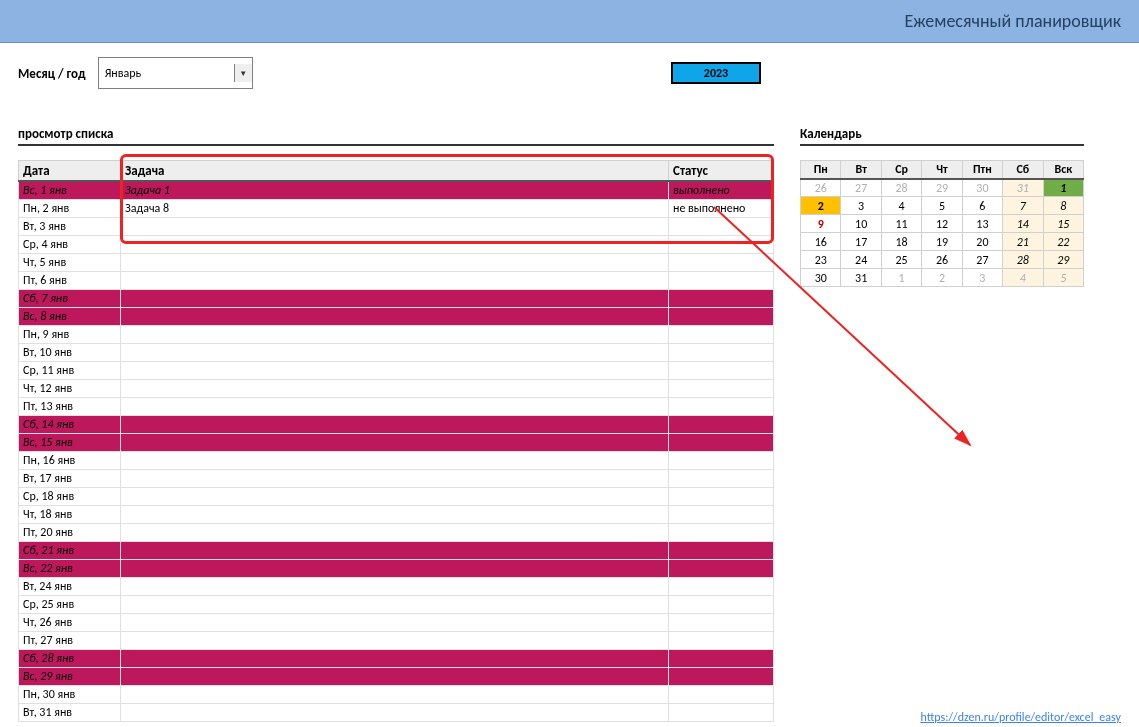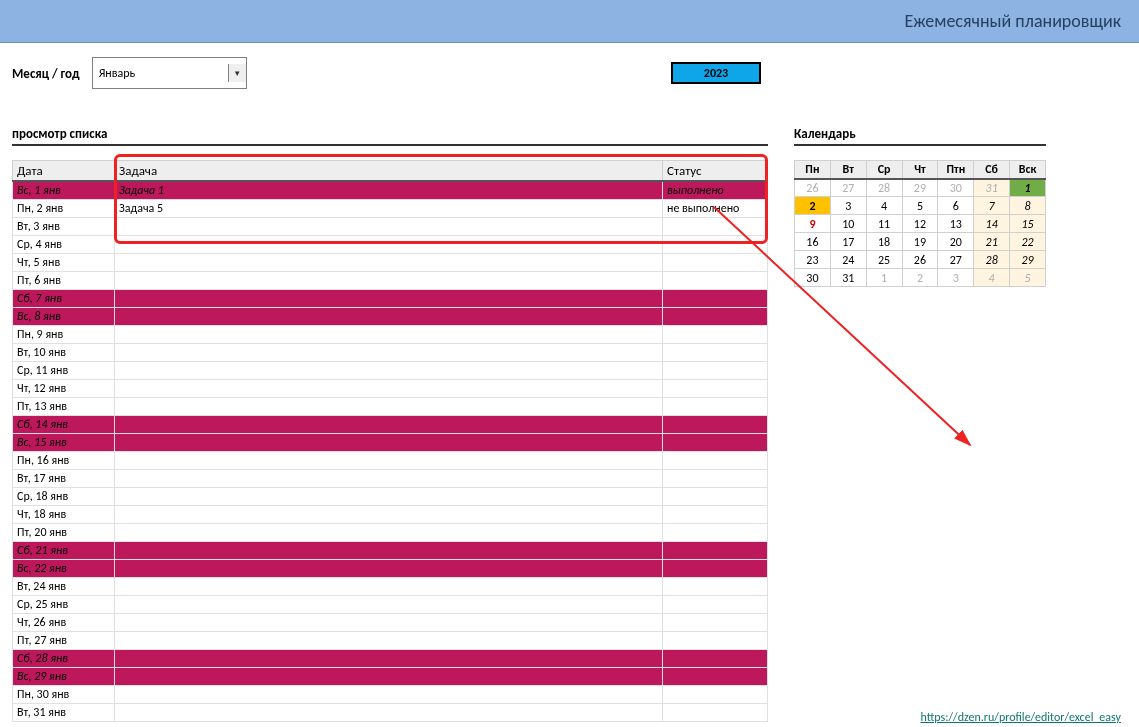--- a/index.html
+++ b/index.html
@@ -13,21 +13,21 @@
   }
   .title-bar {
     background: #8db3e2;
     padding: 10px 18px;
     font-size: 18px;
     color: #254061;
     border-bottom: 1px solid #6a8fbf;
     text-align: right;
   }
   .content {
-    padding: 14px 18px 6px 12px;
+    padding: 14px 18px 6px 18px;
     position: relative;
   }
   .topline {
     display: flex;
     align-items: center;
     gap: 12px;
     margin-bottom: 18px;
   }
   .label-bold { font-weight: bold; font-size: 13px; }
   .month-select {
@@ -63,40 +63,40 @@
     font-weight: bold;
     margin-right: 360px;
   }
   .columns {
     display: flex;
     gap: 26px;
     align-items: flex-start;
     margin-top: 37px;
   }
   .left { width: 756px; position: relative; }
-  .right { width: 252px; }
+  .right { width: 284px; }
   .section-head {
     border-bottom: 2px solid #333;
     font-weight: bold;
     font-size: 13px;
     padding: 0 0 3px 0;
     margin-bottom: 14px;
   }
   table.list {
     width: 100%;
     border-collapse: collapse;
     table-layout: fixed;
   }
   table.list th {
     text-align: left;
     background: #eee;
     border: 1px solid #d0d0d0;
     border-bottom: 2px solid #555;
     padding: 2px 4px;
-    font-weight: normal;
+    font-weight: bold;
     font-size: 13px;
   }
   table.list td {
     border: 1px solid #e0e0e0;
     padding: 1px 4px;
     height: 18px;
   }
   .col-date { width: 102px; }
   .col-status { width: 105px; }
   tr.weekend td { background: #be185d; font-style: italic; }
@@ -131,21 +131,21 @@
   }
   .muted { color: #b0b0b0; }
   .weekend-col { background: #fff4df; font-style: italic; }
   .today { background: #ffc000; font-weight: bold; }
   .green { background: #70ad47; font-weight: bold; font-style: italic; }
   .red { color: #c00000; font-weight: bold; }
   .link-line {
     position: absolute;
     right: 18px;
     bottom: 4px;
-    color: #0f766e;
+    color: #3b82f6;
     text-decoration: underline;
     font-size: 12px;
   }
 </style>
 </head>
 <body>
 
 <div class="title-bar">Ежемесячный планировщик</div>
 
 <div class="content">
@@ -178,21 +178,21 @@
           </tr>
         </thead>
         <tbody id="list-body">
             <tr class="weekend">
               <td>Вс, 1 янв</td>
               <td style="font-style: italic;">Задача 1</td>
               <td style="font-style: italic;">выполнено</td>
             </tr>
             <tr>
               <td>Пн, 2 янв</td>
-              <td>Задача 5</td>
+              <td>Задача 8</td>
               <td>не выполнено</td>
             </tr>
             <tr>
               <td>Вт, 3 янв</td>
               <td></td>
               <td></td>
             </tr>
             <tr>
               <td>Ср, 4 янв</td>
               <td></td>

